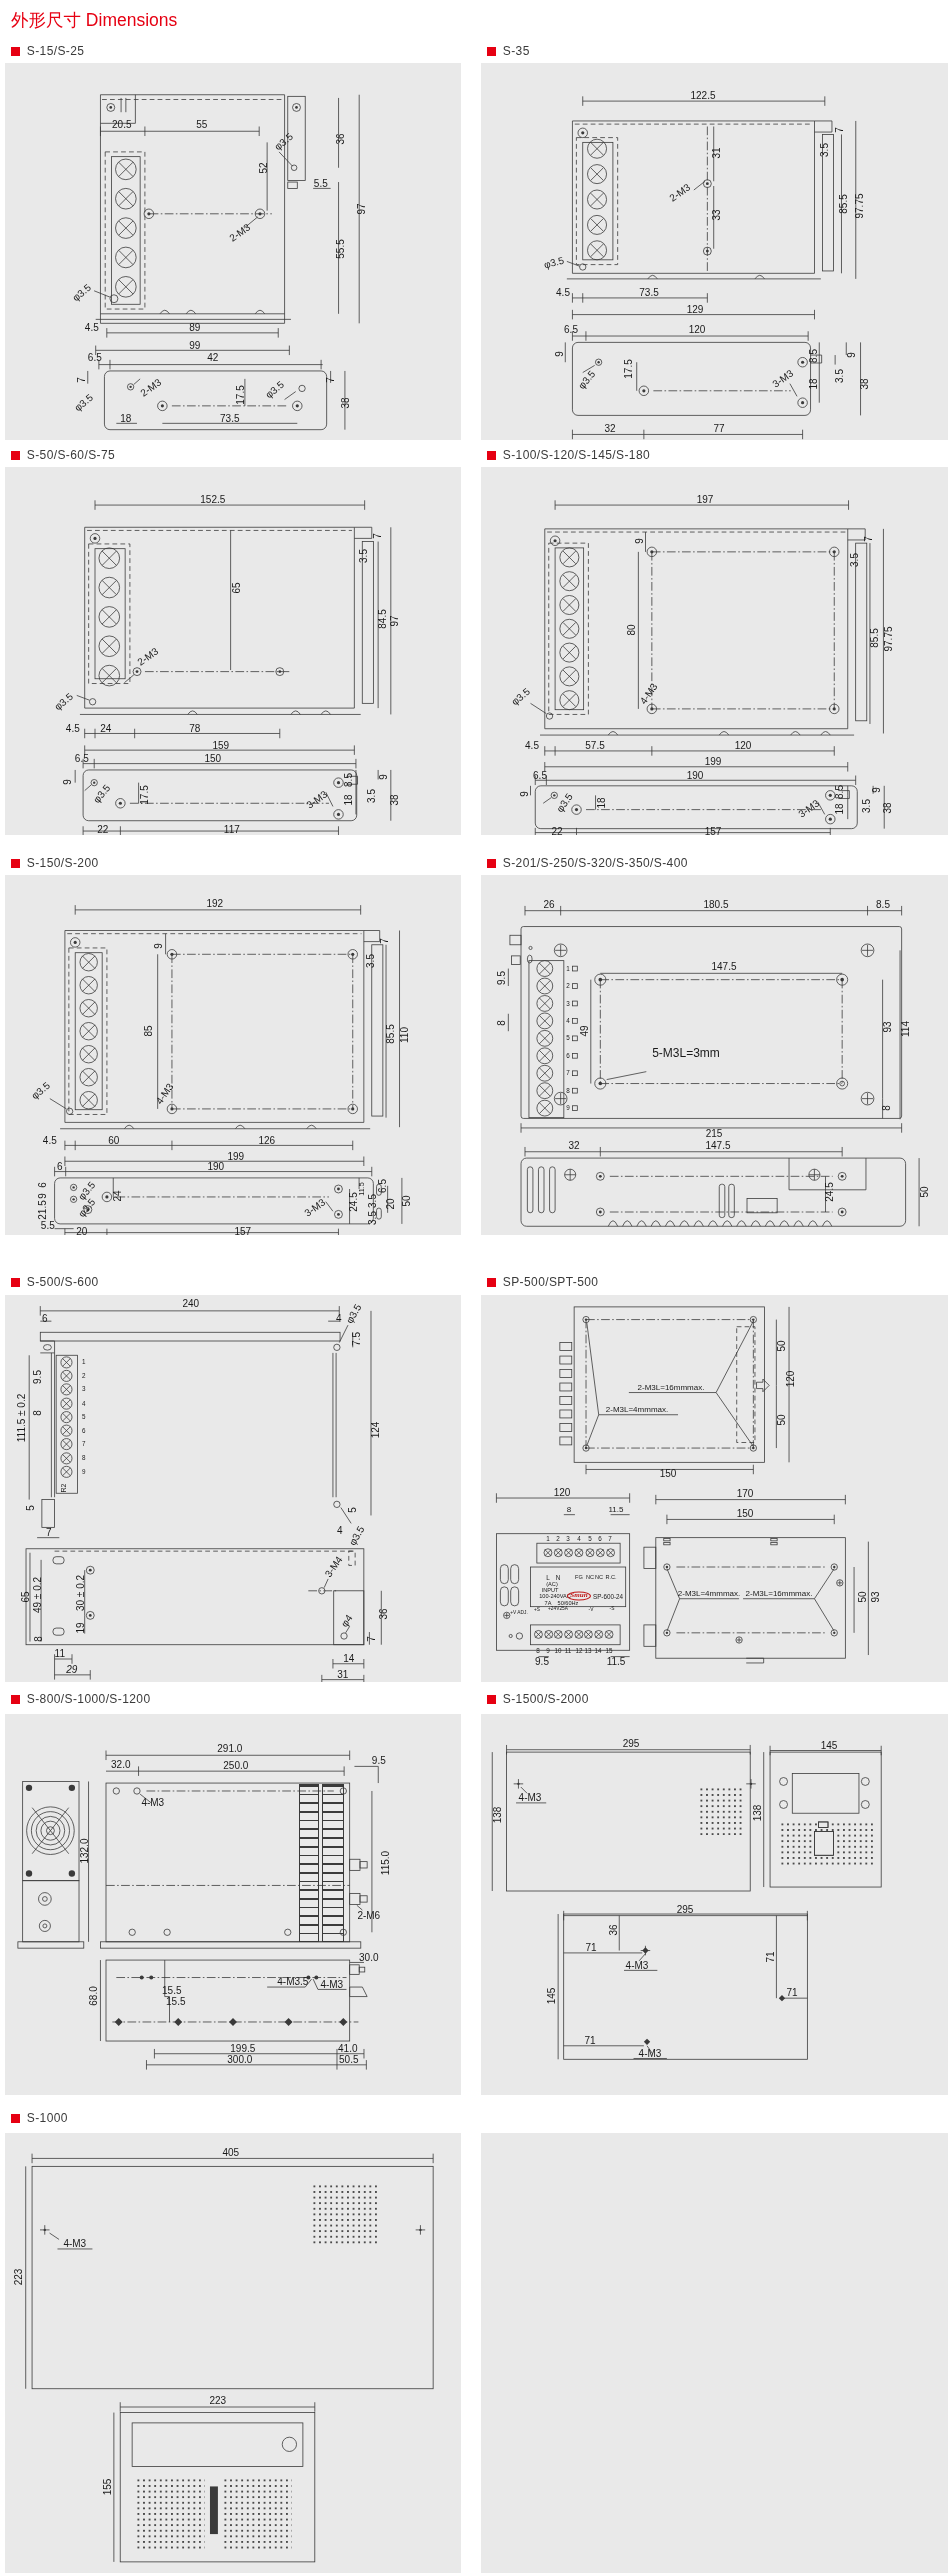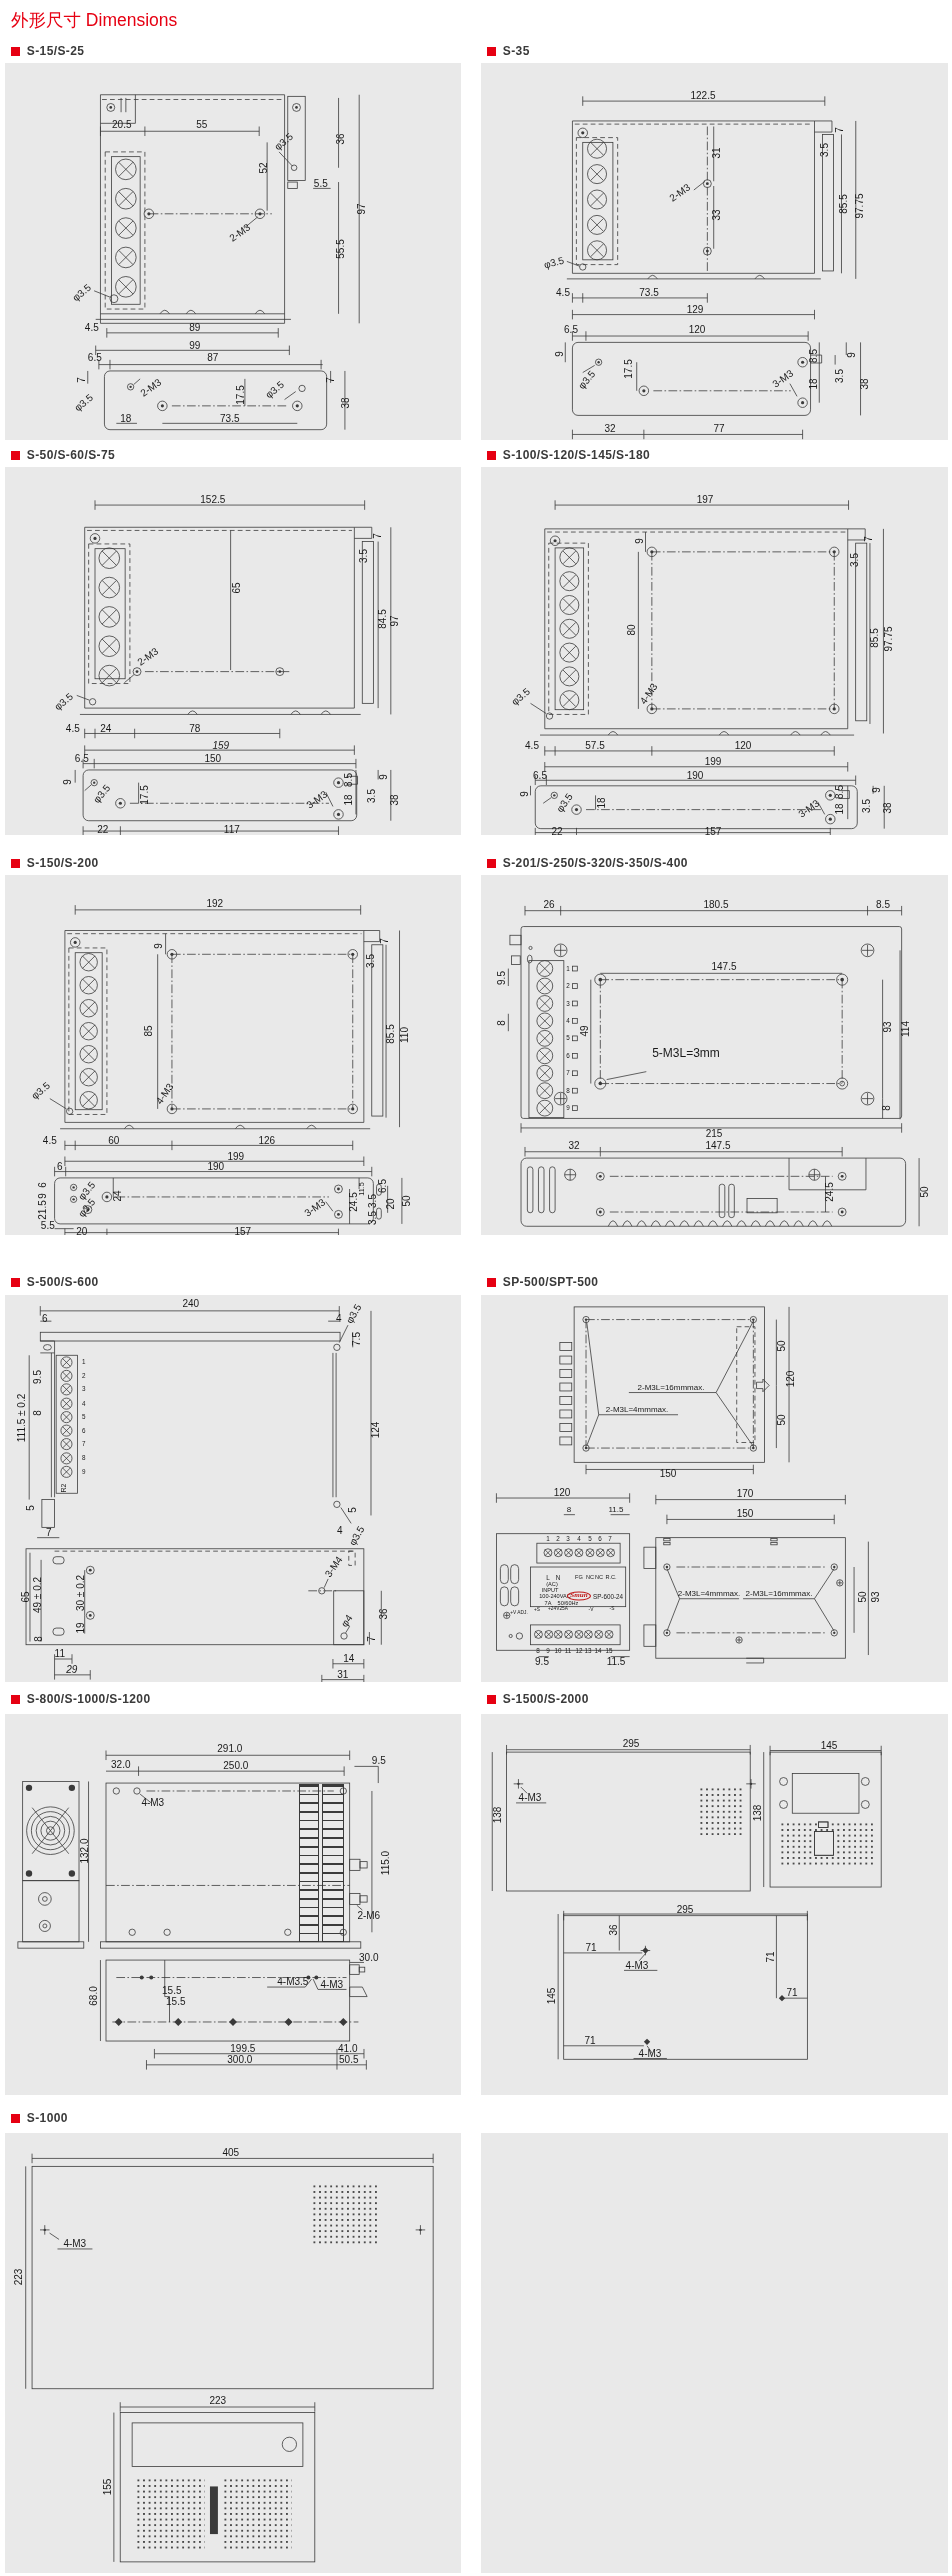--- a/index.html
+++ b/index.html
@@ -1,21 +1,21 @@
 <!DOCTYPE html>
 <html style="font-size:12.7px"><head>
 <meta charset="utf-8">
 <style>
   html,body{margin:0;padding:0;background:#fff;}
   .page{position:relative;width:952px;height:2576px;background:#fff;overflow:hidden;
         font-family:"Liberation Sans",sans-serif;color:#1a1a1a;}
   .title{position:absolute;left:11px;top:8px;margin:0;font-size:17.5px;font-weight:normal;color:#e60012;}
   .hdr{position:absolute;display:flex;align-items:center;gap:7.1px;height:12.7px;}
   .sq{width:8.7px;height:8.7px;background:#e60012;display:inline-block;}
-  .hlbl{font-size:12px;color:#3a3a3a;letter-spacing:0.4px;font-weight:bold;}
+  .hlbl{font-size:12px;color:#3a3a3a;letter-spacing:0.4px;}
   .panel{position:absolute;background:#e9e9e9;}
   .panel svg{position:absolute;left:0;top:0;}
   svg line,svg rect,svg circle,svg path,svg ellipse{stroke:#3a3a3a;fill:none;stroke-width:1;}
   svg .d{stroke-dasharray:6 4;}
   svg .dd{stroke-dasharray:11 3 2 3;}
   svg .f{fill:#3a3a3a;stroke:none;}
   svg .w{fill:#e9e9e9;}
   .lbl{position:absolute;font-size:10px;color:#1a1a1a;white-space:nowrap;line-height:1;}
   .dots{position:absolute;background-image:radial-gradient(circle,#4a4a4a 1px,rgba(0,0,0,0) 1.1px);
         background-size:5.6px 5.6px;background-position:1.6px 1.6px;}
@@ -155,21 +155,21 @@
       <div class="lbl" style="left: 336px; top: 76px; transform: translate(-50%, -50%) rotate(-90deg);">36</div>
       <div class="lbl" style="left: 316px; top: 121px; transform: translate(-50%, -50%) rotate(0deg);">5.5</div>
       <div class="lbl" style="left: 357px; top: 146px; transform: translate(-50%, -50%) rotate(-90deg);">97</div>
       <div class="lbl" style="left: 336px; top: 186px; transform: translate(-50%, -50%) rotate(-90deg);">55.5</div>
       <div class="lbl" style="left: 235px; top: 170px; transform: translate(-50%, -50%) rotate(-35deg);">2-M3</div>
       <div class="lbl" style="left: 77px; top: 230px; transform: translate(-50%, -50%) rotate(-40deg);">φ3.5</div>
       <div class="lbl" style="left: 87px; top: 265px; transform: translate(-50%, -50%) rotate(0deg);">4.5</div>
       <div class="lbl" style="left: 190px; top: 265px; transform: translate(-50%, -50%) rotate(0deg);">89</div>
       <div class="lbl" style="left: 190px; top: 283px; transform: translate(-50%, -50%) rotate(0deg);">99</div>
       <div class="lbl" style="left: 90px; top: 295px; transform: translate(-50%, -50%) rotate(0deg);">6.5</div>
-      <div class="lbl" style="left: 208px; top: 295px; transform: translate(-50%, -50%) rotate(0deg);">87</div>
+      <div class="lbl" style="left: 208px; top: 295px; transform: translate(-50%, -50%) rotate(0deg);">42</div>
       <div class="lbl" style="left: 77px; top: 317px; transform: translate(-50%, -50%) rotate(-90deg);">7</div>
       <div class="lbl" style="left: 79px; top: 340px; transform: translate(-50%, -50%) rotate(-40deg);">φ3.5</div>
       <div class="lbl" style="left: 146px; top: 325px; transform: translate(-50%, -50%) rotate(-35deg);">2-M3</div>
       <div class="lbl" style="left: 236px; top: 332px; transform: translate(-50%, -50%) rotate(-90deg);">17.5</div>
       <div class="lbl" style="left: 270px; top: 327px; transform: translate(-50%, -50%) rotate(-40deg);">φ3.5</div>
       <div class="lbl" style="left: 121px; top: 356px; transform: translate(-50%, -50%) rotate(0deg);">18</div>
       <div class="lbl" style="left: 225px; top: 356px; transform: translate(-50%, -50%) rotate(0deg);">73.5</div>
       <div class="lbl" style="left: 326px; top: 317px; transform: translate(-50%, -50%) rotate(-90deg);">7</div>
       <div class="lbl" style="left: 341px; top: 340px; transform: translate(-50%, -50%) rotate(-90deg);">38</div>
     </div>
@@ -352,21 +352,21 @@
       <div class="lbl" style="left: 373px; top: 69px; transform: translate(-50%, -50%) rotate(-90deg);">7</div>
       <div class="lbl" style="left: 359px; top: 89px; transform: translate(-50%, -50%) rotate(-90deg);">3.5</div>
       <div class="lbl" style="left: 232px; top: 121px; transform: translate(-50%, -50%) rotate(-90deg);">65</div>
       <div class="lbl" style="left: 143px; top: 190px; transform: translate(-50%, -50%) rotate(-35deg);">2-M3</div>
       <div class="lbl" style="left: 378px; top: 152px; transform: translate(-50%, -50%) rotate(-90deg);">84.5</div>
       <div class="lbl" style="left: 390px; top: 154px; transform: translate(-50%, -50%) rotate(-90deg);">97</div>
       <div class="lbl" style="left: 59px; top: 235px; transform: translate(-50%, -50%) rotate(-40deg);">φ3.5</div>
       <div class="lbl" style="left: 68px; top: 262px; transform: translate(-50%, -50%) rotate(0deg);">4.5</div>
       <div class="lbl" style="left: 101px; top: 262px; transform: translate(-50%, -50%) rotate(0deg);">24</div>
       <div class="lbl" style="left: 190px; top: 262px; transform: translate(-50%, -50%) rotate(0deg);">78</div>
-      <div class="lbl" style="left: 216px; top: 279px; transform: translate(-50%, -50%) rotate(0deg); font-style: italic;">159</div>
+      <div class="lbl" style="left: 216px; top: 279px; transform: translate(-50%, -50%) rotate(0deg);">159</div>
       <div class="lbl" style="left: 77px; top: 292px; transform: translate(-50%, -50%) rotate(0deg);">6.5</div>
       <div class="lbl" style="left: 208px; top: 292px; transform: translate(-50%, -50%) rotate(0deg);">150</div>
       <div class="lbl" style="left: 63px; top: 315px; transform: translate(-50%, -50%) rotate(-90deg);">9</div>
       <div class="lbl" style="left: 97px; top: 327px; transform: translate(-50%, -50%) rotate(-50deg);">φ3.5</div>
       <div class="lbl" style="left: 140px; top: 328px; transform: translate(-50%, -50%) rotate(-90deg);">17.5</div>
       <div class="lbl" style="left: 344px; top: 313px; transform: translate(-50%, -50%) rotate(-90deg);">8.5</div>
       <div class="lbl" style="left: 344px; top: 333px; transform: translate(-50%, -50%) rotate(-90deg);">18</div>
       <div class="lbl" style="left: 312px; top: 333px; transform: translate(-50%, -50%) rotate(-35deg);">3-M3</div>
       <div class="lbl" style="left: 367px; top: 329px; transform: translate(-50%, -50%) rotate(-90deg);">3.5</div>
       <div class="lbl" style="left: 379px; top: 310px; transform: translate(-50%, -50%) rotate(-90deg);">9</div>

